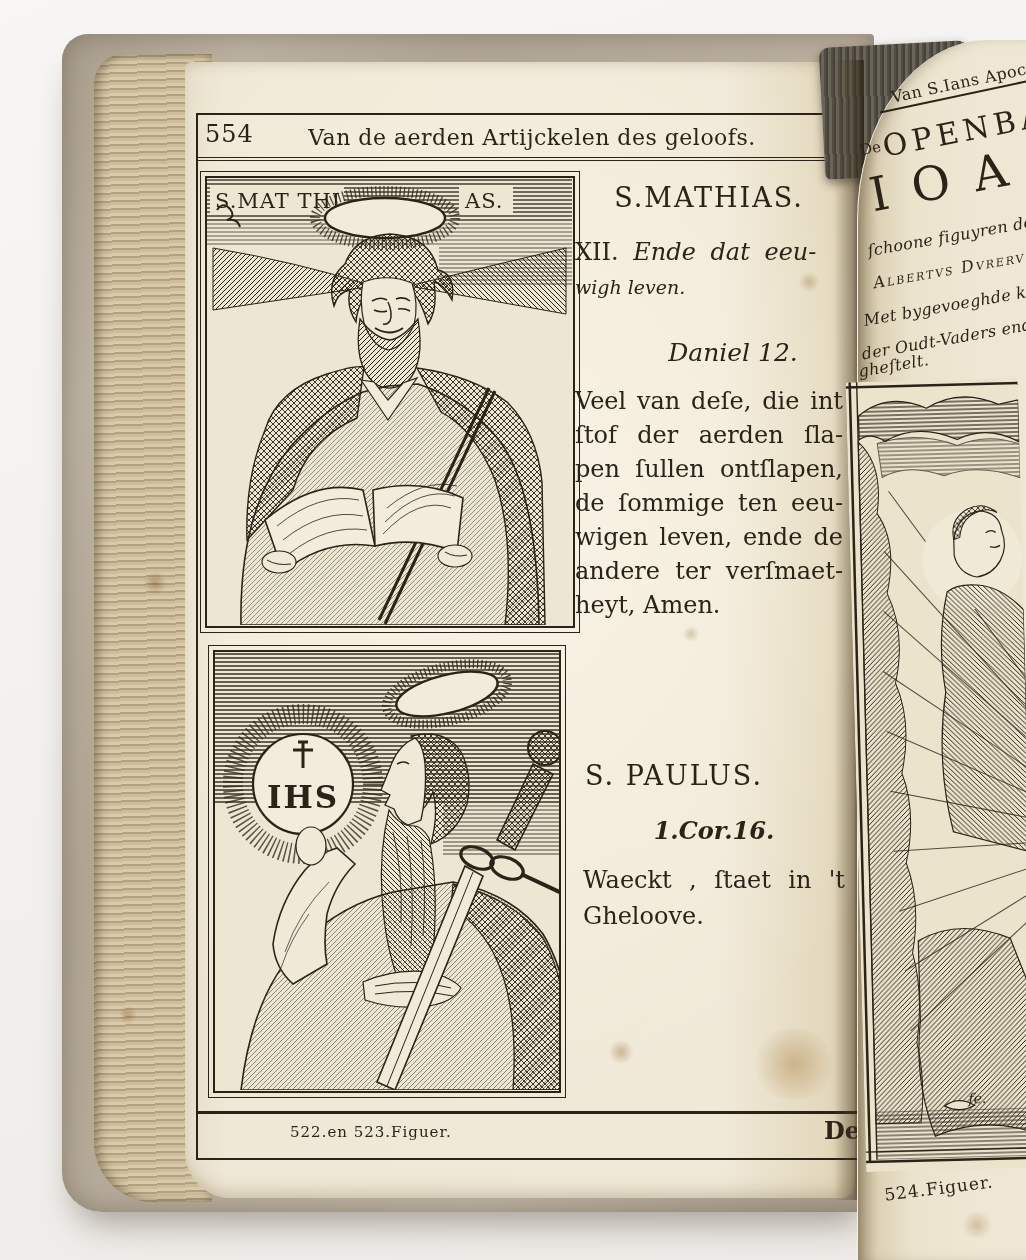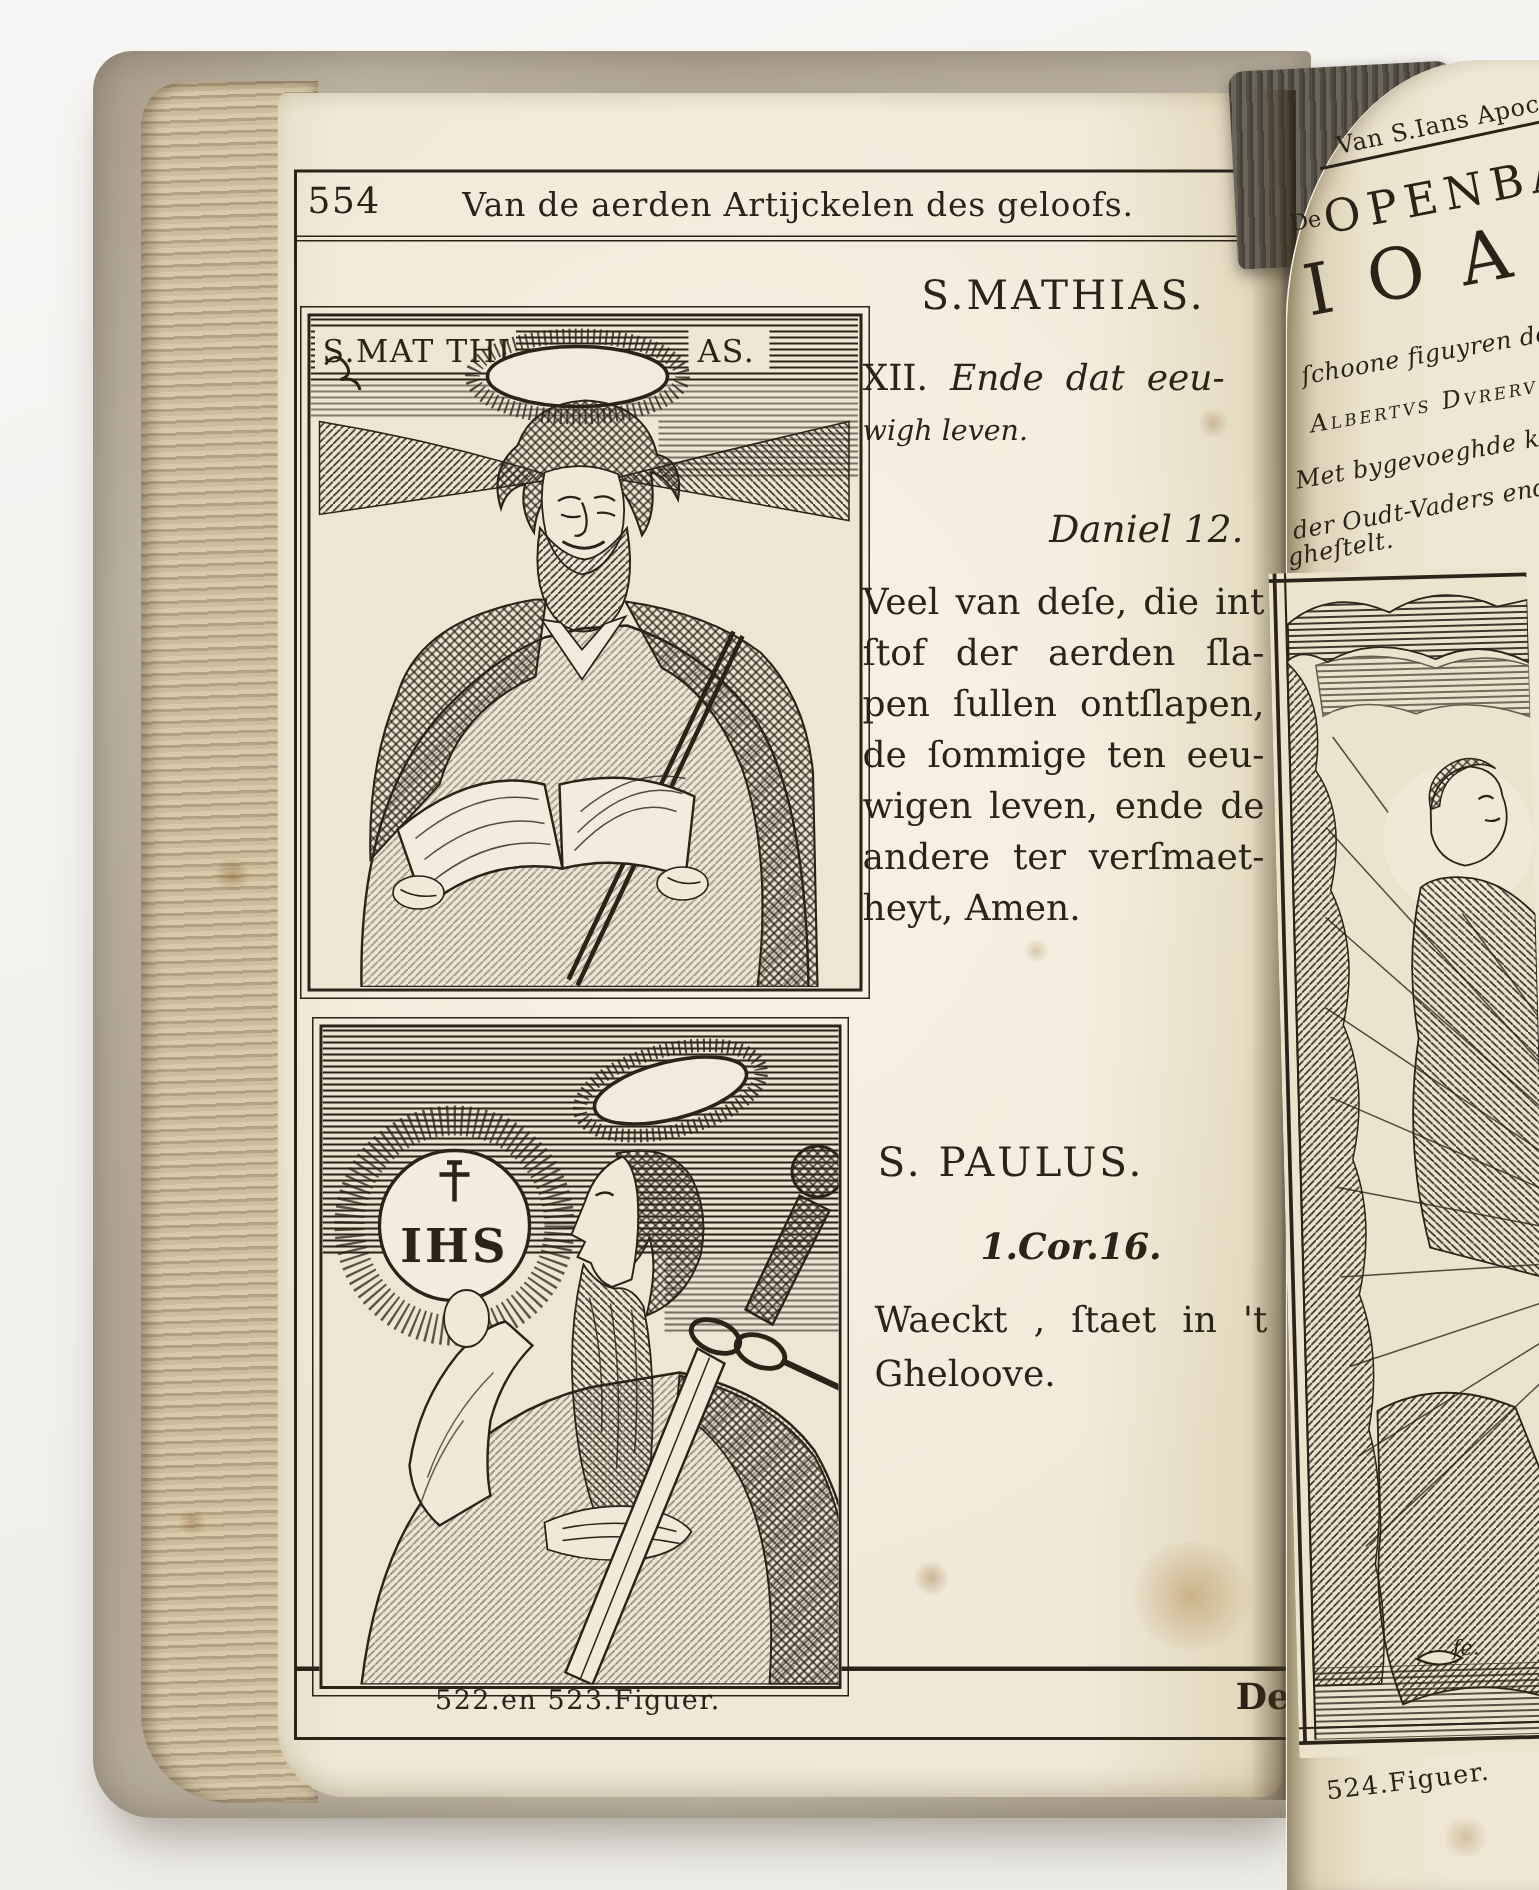--- a/index.html
+++ b/index.html
@@ -51,25 +51,25 @@
     position:absolute;left:11px;top:51px;width:672px;height:1047px;z-index:2;
     border:2px solid #2b2318;display:flex;flex-direction:column;box-sizing:border-box;
   }
   .hdr{
     height:42px;border-bottom:4px double #2b2318;display:flex;align-items:center;position:relative;
   }
   .pageno{position:absolute;left:7px;top:5px;font-size:24px;letter-spacing:1px;}
   .runtitle{width:100%;text-align:center;font-size:22px;letter-spacing:.5px;padding-top:3px;}
   .mid{flex:1;border-bottom:3px solid #2b2318;position:relative;}
   .ftr{height:44px;position:relative;}
-  .figcap{position:absolute;left:92px;top:9px;font-size:18px;letter-spacing:1px;}
+  .figcap{position:absolute;left:92px;top:9px;font-size:15px;letter-spacing:1px;}
   .catch{position:absolute;right:6px;top:2px;font-size:24px;font-weight:bold;}
   .plate{
     position:absolute;border:2.5px solid #2b2318;outline:1.5px solid #2b2318;outline-offset:4px;
-    background:#ede6d3;box-sizing:border-box;overflow:hidden;z-index:3;margin-top:33px;
+    background:#ede6d3;box-sizing:border-box;overflow:hidden;z-index:3;
   }
   #plate-mathias{left:20px;top:114px;width:370px;height:452px;}
   #plate-paulus{left:28px;top:588px;width:348px;height:443px;}
   .tc{position:absolute;z-index:3;}
   .h-saint{font-size:27px;letter-spacing:2px;}
   .it{font-style:italic;}
   .bodyline{width:268px;font-size:24px;line-height:34px;text-align:justify;text-align-last:justify;}
   .bodyline.last{text-align-last:left;}
   
   .spot{position:absolute;border-radius:50%;mix-blend-mode:multiply;z-index:8;pointer-events:none;}
@@ -215,21 +215,21 @@
         <path d="M258,220 L172,434" stroke="#2b2318" stroke-width="1"></path>
       </svg>
     </div>
 
     <div class="tc h-saint" style="left:390px;top:120px;width:268px;text-align:center;">S.MATHIAS.</div>
     <div class="tc" style="left:390px;top:176px;width:268px;font-size:24px;word-spacing:7px;">
       <span>XII.</span>
       <span class="it">Ende dat eeu-</span>
     </div>
     <div class="tc it" style="left:390px;top:214px;font-size:19px;">wigh leven.</div>
-    <div class="tc it" style="left:376px;top:276px;width:268px;text-align:right;font-size:25px;">Daniel 12.</div>
+    <div class="tc it" style="left:390px;top:276px;width:268px;text-align:center;font-size:25px;padding-left:24px;">Daniel 12.</div>
 
     <div class="tc" style="left:390px;top:322px;">
       <div class="bodyline">Veel van deſe, die int</div>
       <div class="bodyline">ſtof der aerden ſla-</div>
       <div class="bodyline">pen ſullen ontſlapen,</div>
       <div class="bodyline">de ſommige ten eeu-</div>
       <div class="bodyline">wigen leven, ende de</div>
       <div class="bodyline">andere ter verſmaet-</div>
       <div class="bodyline last">heyt, Amen.</div>
     </div>

